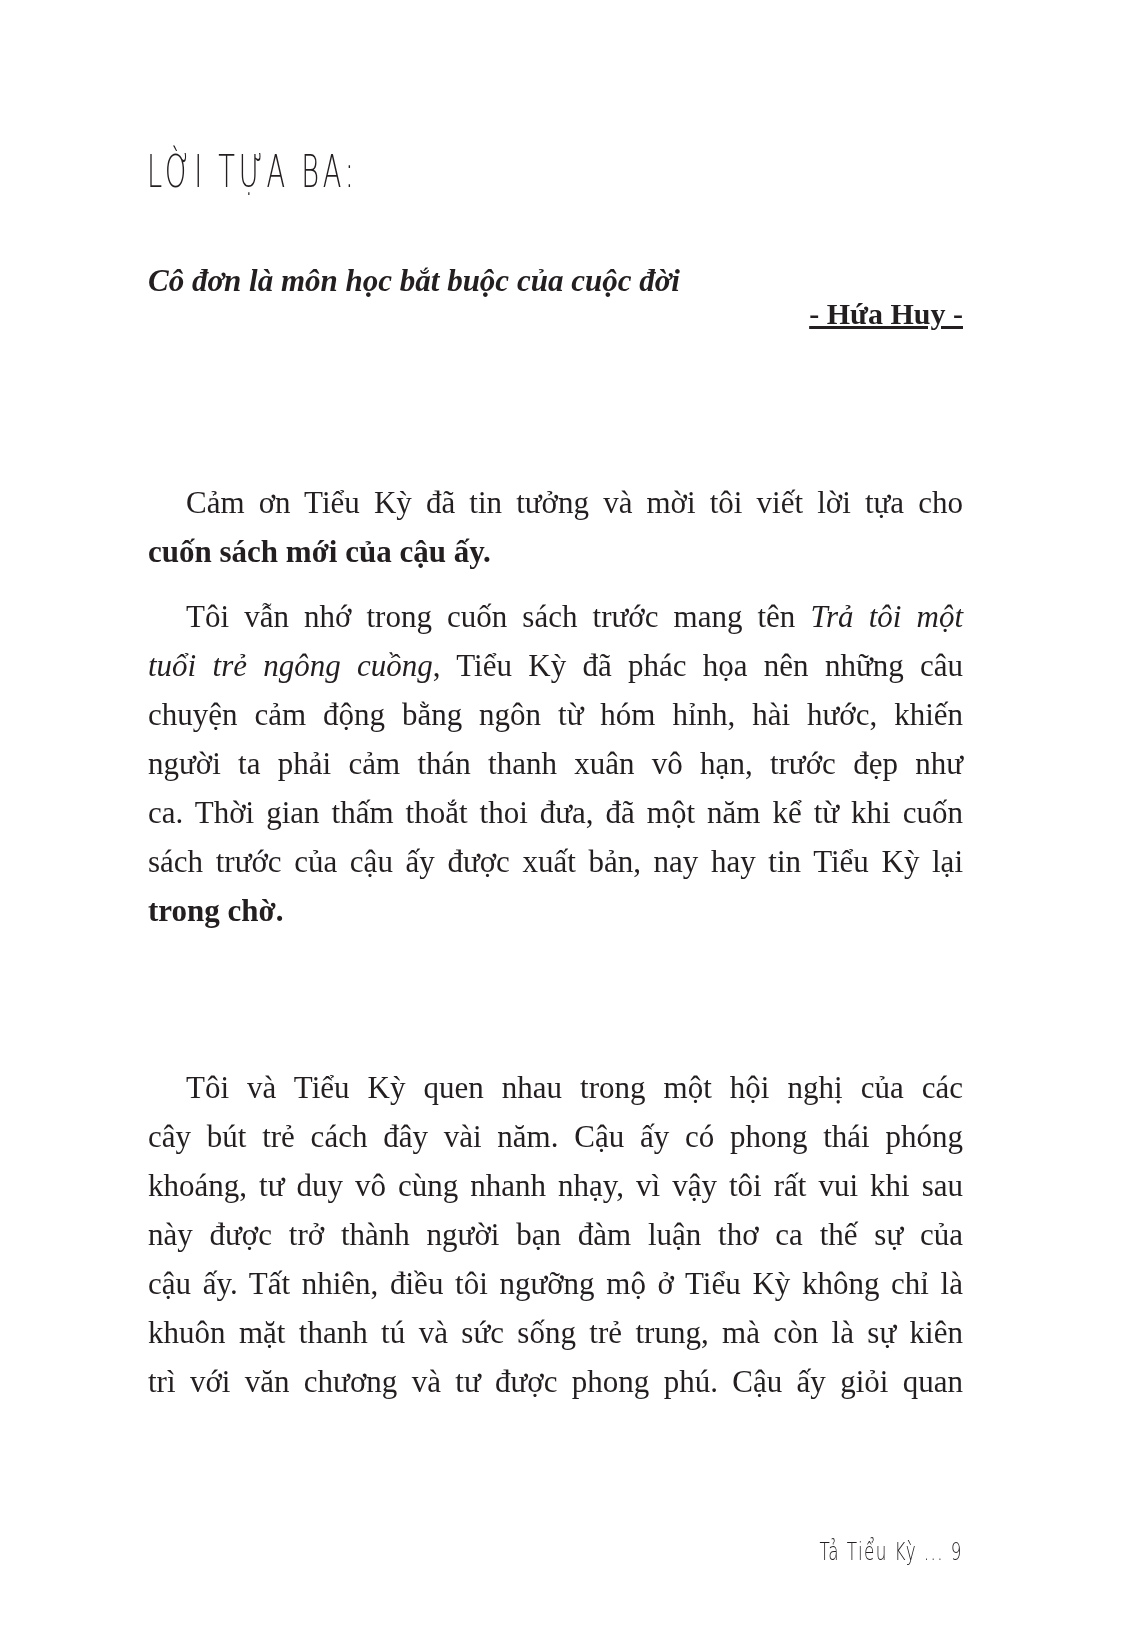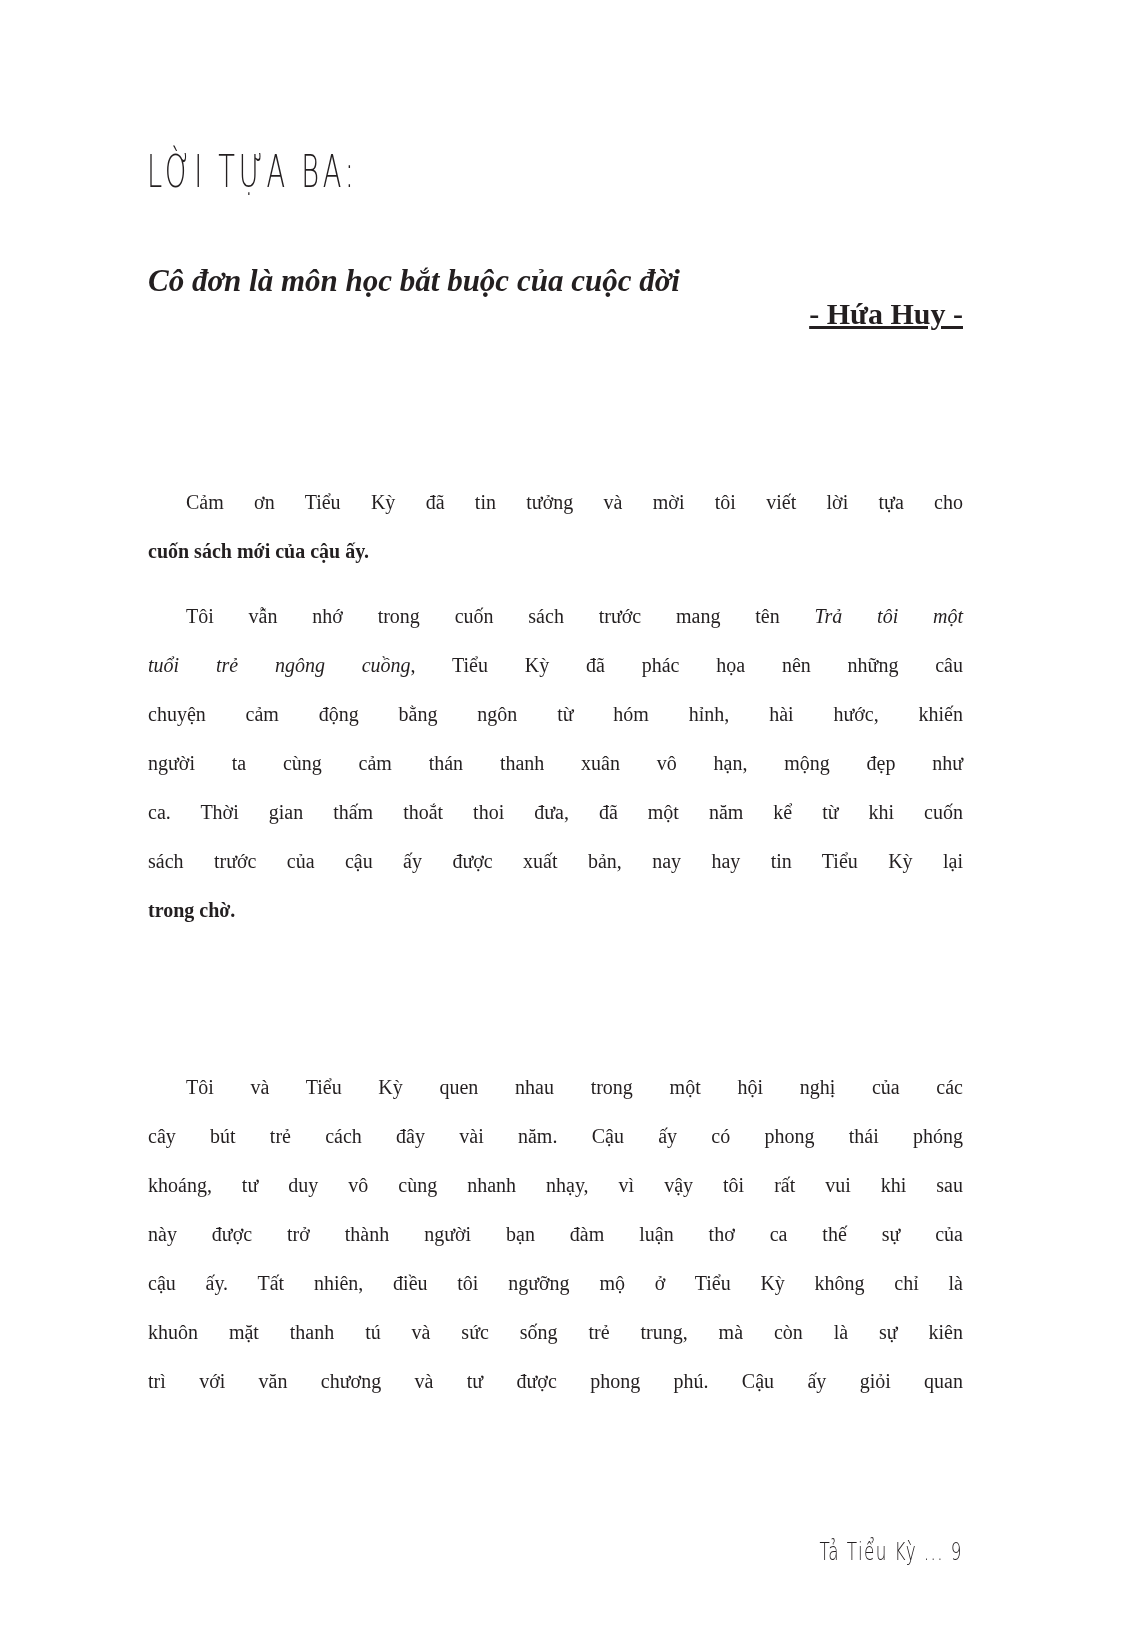--- a/index.html
+++ b/index.html
@@ -58,21 +58,21 @@
       line-height: 1.2;
       white-space: nowrap;
       color: #231f20;
       text-decoration: underline;
     }
     .body-text {
       position: absolute;
       left: 148px;
       width: 815px;
       font-family: "Liberation Serif", serif;
-      font-size: 20px;
+      font-size: 31px;
       line-height: 49px;
       color: #231f20;
     }
     .line {
       display: block;
       white-space: nowrap;
       text-align: justify;
       text-align-last: justify;
       height: 49px;
     }
@@ -110,21 +110,21 @@
   <div class="author">- Hứa Huy -</div>
 
   <div class="body-text p1">
       <span class="line indent"><span>Cảm ơn Tiểu Kỳ đã tin tưởng và mời tôi viết lời tựa cho</span></span>
       <span class="line last"><span>cuốn sách mới của cậu ấy.</span></span>
     </div>
   <div class="body-text p2">
       <span class="line indent"><span>Tôi vẫn nhớ trong cuốn sách trước mang tên </span><span class="it">Trả tôi một</span></span>
       <span class="line"><span class="it">tuổi trẻ ngông cuồng</span><span>, Tiểu Kỳ đã phác họa nên những câu</span></span>
       <span class="line"><span>chuyện cảm động bằng ngôn từ hóm hỉnh, hài hước, khiến</span></span>
-      <span class="line"><span>người ta cùng cảm thán thanh xuân vô hạn, mộng đẹp như</span></span>
+      <span class="line"><span>người ta phải cảm thán thanh xuân vô hạn, trước đẹp như</span></span>
       <span class="line"><span>ca. Thời gian thấm thoắt thoi đưa, đã một năm kể từ khi cuốn</span></span>
       <span class="line"><span>sách trước của cậu ấy được xuất bản, nay hay tin Tiểu Kỳ lại</span></span>
       <span class="line last"><span>trong chờ.</span></span>
     </div>
   <div class="body-text p3">
       <span class="line indent"><span>Tôi và Tiểu Kỳ quen nhau trong một hội nghị của các</span></span>
       <span class="line"><span>cây bút trẻ cách đây vài năm. Cậu ấy có phong thái phóng</span></span>
       <span class="line"><span>khoáng, tư duy vô cùng nhanh nhạy, vì vậy tôi rất vui khi sau</span></span>
       <span class="line"><span>này được trở thành người bạn đàm luận thơ ca thế sự của</span></span>
       <span class="line"><span>cậu ấy. Tất nhiên, điều tôi ngưỡng mộ ở Tiểu Kỳ không chỉ là</span></span>

